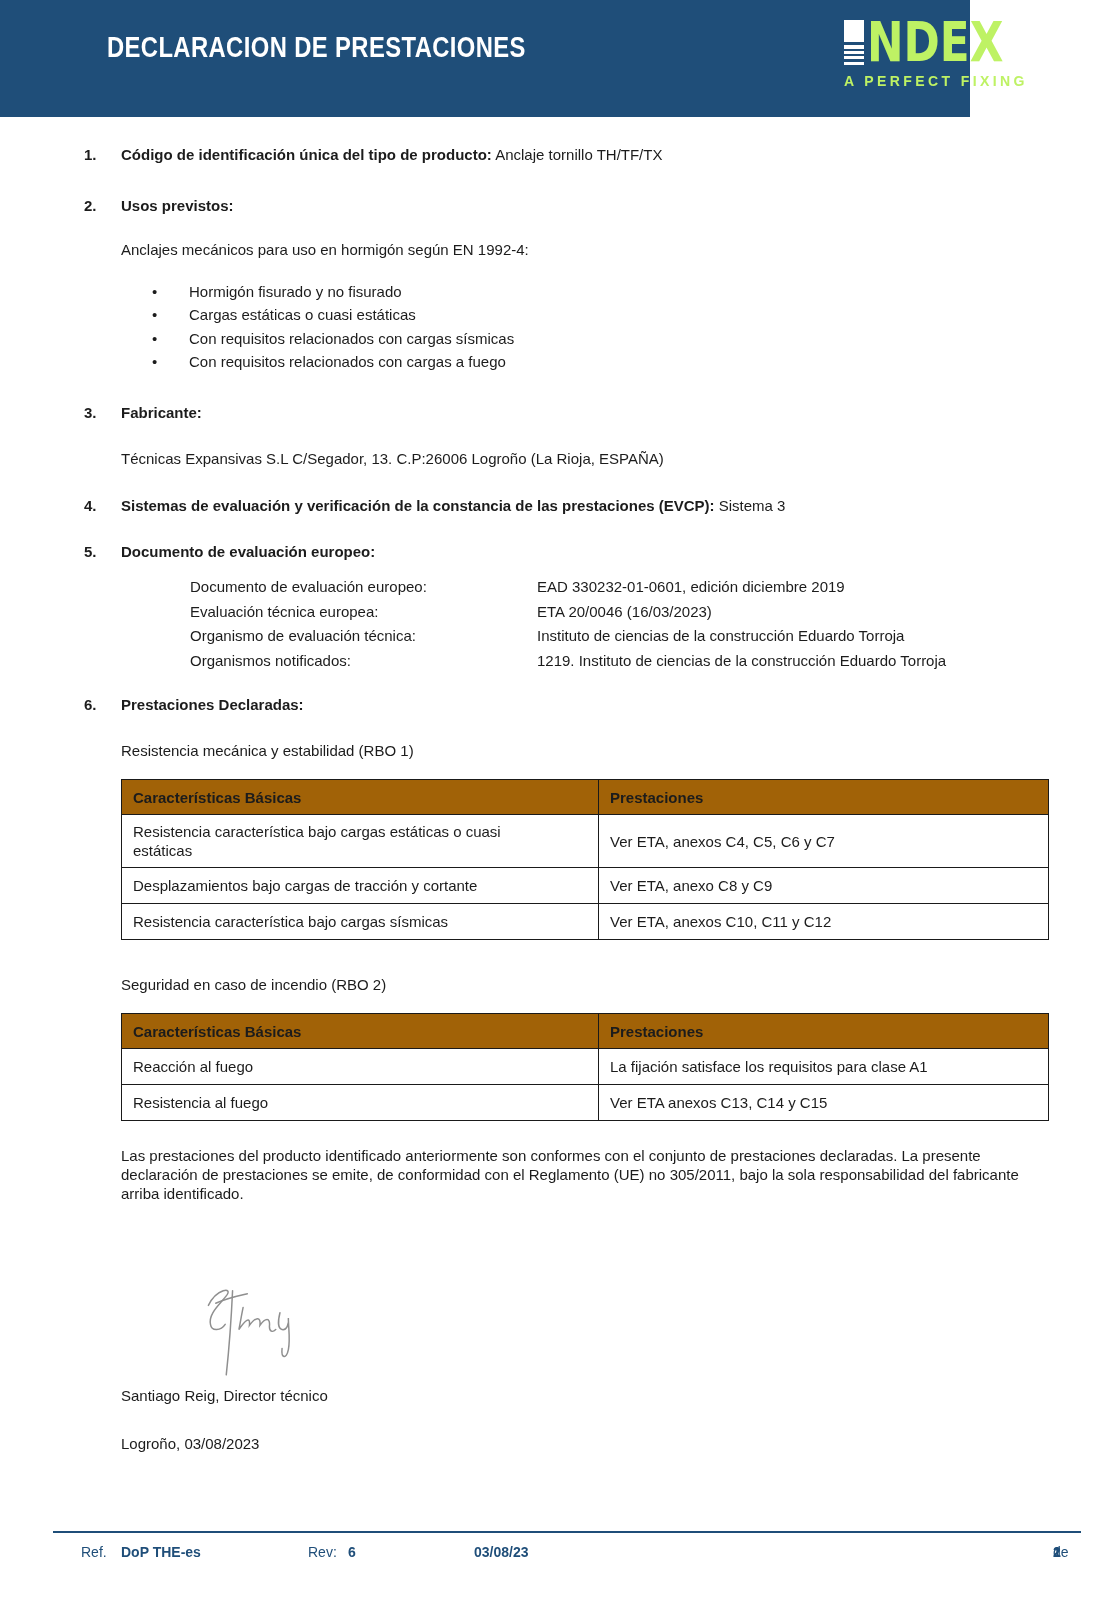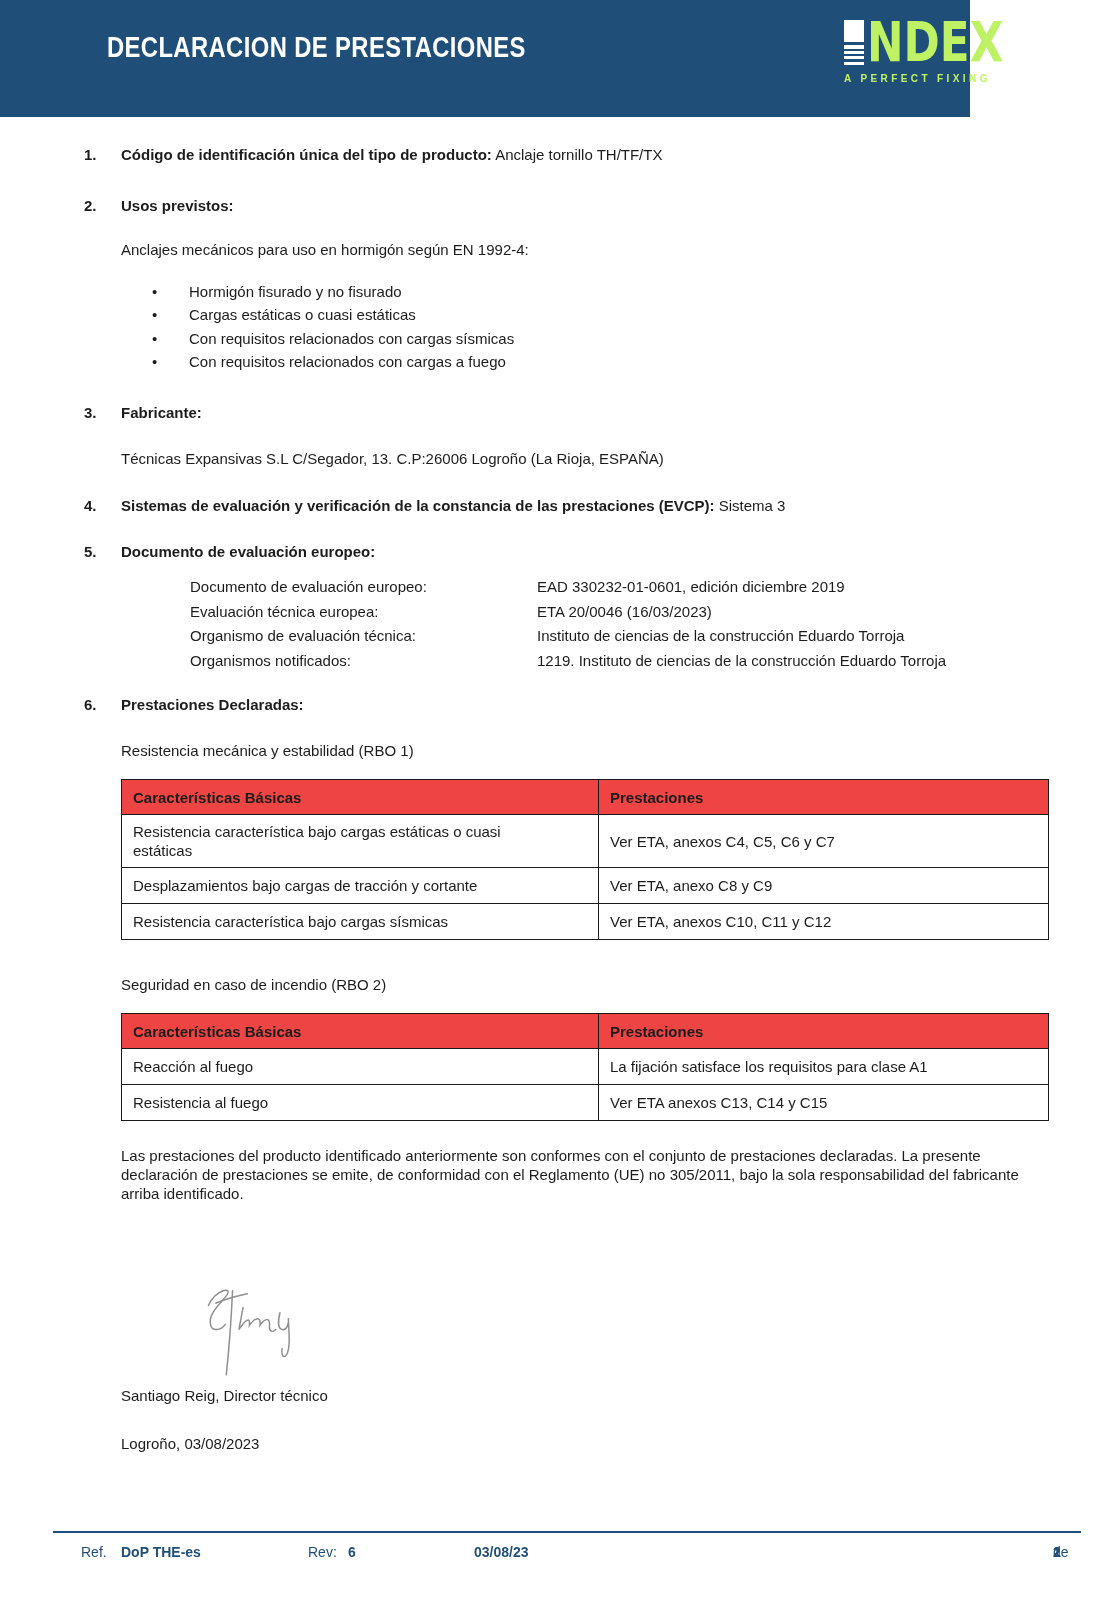--- a/index.html
+++ b/index.html
@@ -33,21 +33,21 @@
   .logo-i{ width:20px; height:47px; display:flex; flex-direction:column; margin-right:3px; margin-top:2px; }
   .logo-i .li-top{ height:24px; background:#fff; margin-bottom:3px; }
   .logo-i .li-stripe{ height:3.5px; background:#fff; margin-bottom:2.2px; }
   .logo-text{
     font-size:56px; line-height:47px; font-weight:800;
     letter-spacing:0px; transform:scaleX(0.78); transform-origin:left top;
     font-family:"DejaVu Sans", sans-serif;
   }
   .logo-tagline{
     margin-top:6px;
-    font-size:10px; font-weight:600; letter-spacing:3.4px;
+    font-size:14px; font-weight:600; letter-spacing:3.4px;
     white-space:nowrap;
   }
   
   .item{ position:absolute; left:84px; width:964px; line-height:20px; }
   .item .num{ display:inline-block; width:37px; font-weight:bold; }
   .item .lbl{ font-weight:bold; }
   .plain{ position:absolute; left:121px; width:927px; line-height:20px; }
   
   .bullets{ position:absolute; left:152px; top:283px; margin:0; padding:0; list-style:none; }
   .bullets li{ height:23.4px; }
@@ -57,21 +57,21 @@
   .details .drow{ height:24.6px; }
   .details .dlabel{ display:inline-block; width:347px; }
   
   table.perf{ position:absolute; left:121px; border-collapse:collapse; width:927px; table-layout:fixed; }
   table.perf th, table.perf td{
     border:1.5px solid #1a1a1a;
     padding:7px 11px;
     text-align:left; vertical-align:middle;
     font-size:15px; line-height:19px;
   }
-  table.perf th{ background:#ef4444; font-weight:bold; height:20px; }
+  table.perf th{ background:#a16207; font-weight:bold; height:20px; }
   table.perf td{ height:21px; }
   .w410{ width:410px; }
   td.tall{ height:44px; }
   
   .paragraph{ position:absolute; left:121px; top:1146px; width:930px; line-height:19px; }
   .signature{ position:absolute; left:182px; top:1278px; }
   
   .footer-line{ position:absolute; left:53px; top:1531px; width:1028px; height:2px; background:#1f4e79; }
   .footer{ position:absolute; left:0; top:1544px; width:1097px; height:24px; color:#1f4e79; font-size:14px; }
   .footer span{ position:absolute; white-space:nowrap; }

